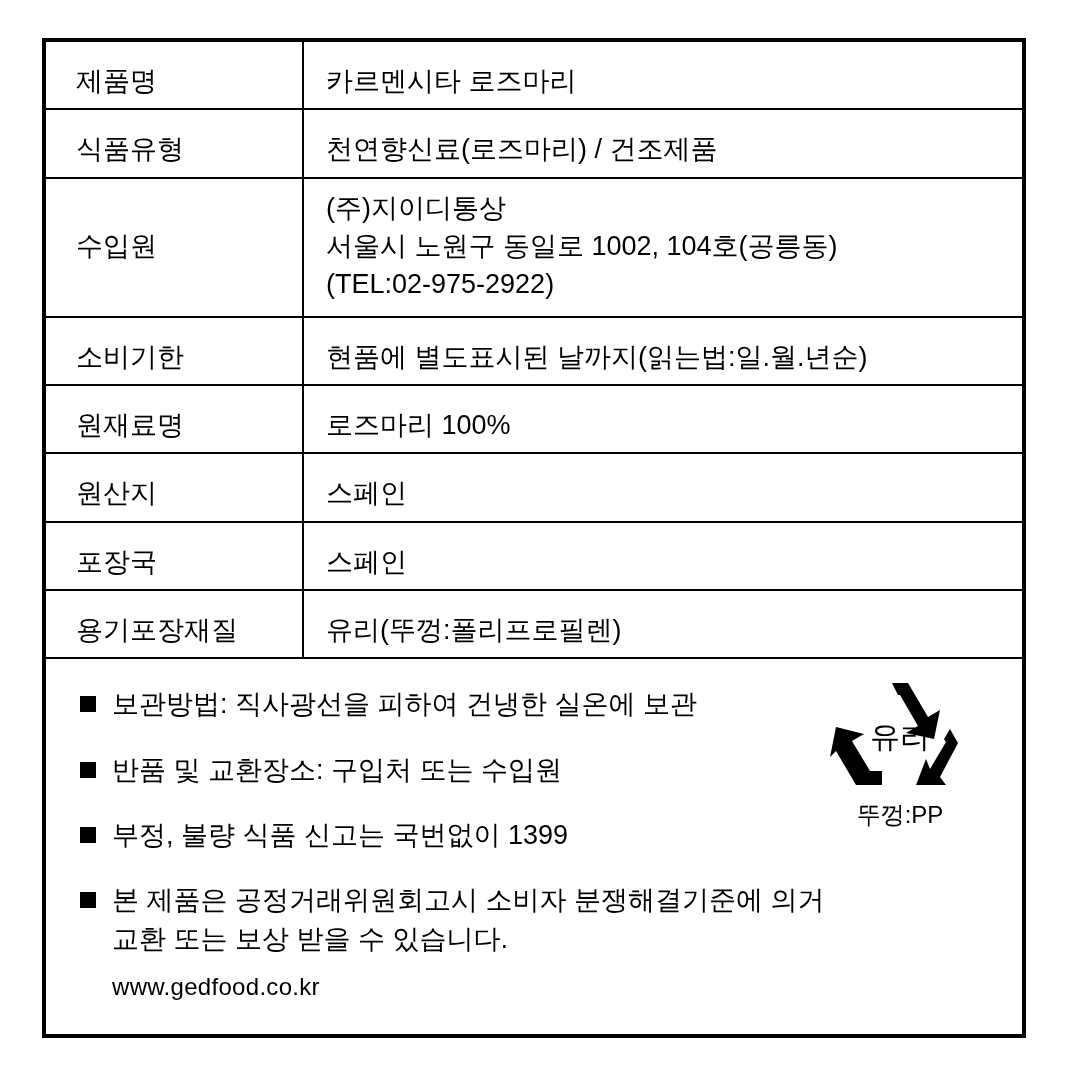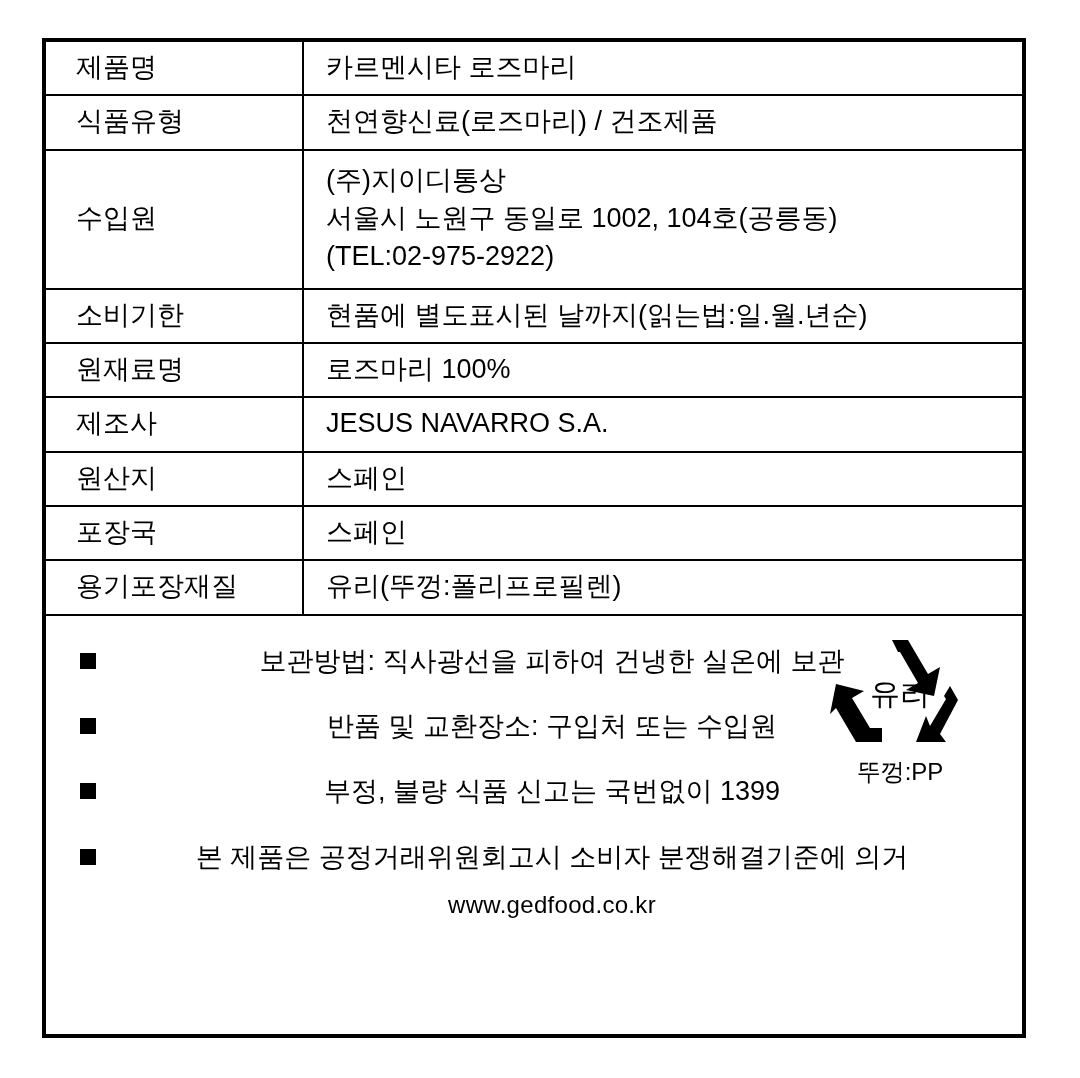--- a/index.html
+++ b/index.html
@@ -24,21 +24,21 @@
     box-sizing: border-box;
     background: #ffffff;
   }
   .spec-table {
     width: 100%;
     border-collapse: collapse;
     table-layout: fixed;
   }
   .spec-table td {
     border-bottom: 2px solid #000000;
-    padding: 6px 0 8px 0;
+    padding: 20px 0 8px 0;
     vertical-align: middle;
     font-size: 27px;
     line-height: 1.42;
   }
   .spec-table td.key {
     width: 218px;
     border-right: 2px solid #000000;
     padding-left: 30px;
     padding-right: 8px;
   }
@@ -71,21 +71,20 @@
   .note .bullet {
     flex: 0 0 auto;
     width: 16px;
     height: 16px;
     background: #000000;
     margin-top: 11px;
     margin-right: 16px;
   }
   .note .note-text {
     flex: 1 1 auto;
-    text-align: center;
   }
   .note .note-text .nl {
     display: block;
   }
   .note .note-text .nl.indent {
     padding-left: 0;
   }
   .note .note-text .url {
     display: block;
     margin-top: 12px;
@@ -157,26 +156,20 @@
           <span class="val-line">현품에 별도표시된 날까지(읽는법:일.월.년순)</span>
         </td>
       </tr>
       <tr>
         <td class="key">원재료명</td>
         <td class="val">
           <span class="val-line">로즈마리 100%</span>
         </td>
       </tr>
       <tr>
-        <td class="key">제조사</td>
-        <td class="val">
-          <span class="val-line">JESUS NAVARRO S.A.</span>
-        </td>
-      </tr>
-      <tr>
         <td class="key">원산지</td>
         <td class="val">
           <span class="val-line">스페인</span>
         </td>
       </tr>
       <tr>
         <td class="key">포장국</td>
         <td class="val">
           <span class="val-line">스페인</span>
         </td>
@@ -210,20 +203,21 @@
       <span class="bullet"></span>
       <span class="note-text">
         <span class="nl">부정, 불량 식품 신고는 국번없이 1399</span>
       </span>
     </div>
 
     <div class="note">
       <span class="bullet"></span>
       <span class="note-text">
         <span class="nl">본 제품은 공정거래위원회고시 소비자 분쟁해결기준에 의거</span>
+        <span class="nl indent">교환 또는 보상 받을 수 있습니다.</span>
         <span class="url">www.gedfood.co.kr</span>
       </span>
     </div>
 
     <div class="recycle-mark">
       <div class="recycle-wrap">
         <svg width="140" height="116" viewBox="0 0 140 116" aria-hidden="true">
           <g fill="#000000">
             <path d="M62 6 L78 6 L98 40 L110 33 L104 62 L76 56 L88 49 L70 18 L68 18 Z"></path>
             <path d="M120 52 L128 66 L110 100 L116 108 L86 108 L96 82 L100 92 L116 65 L114 62 Z"></path>

